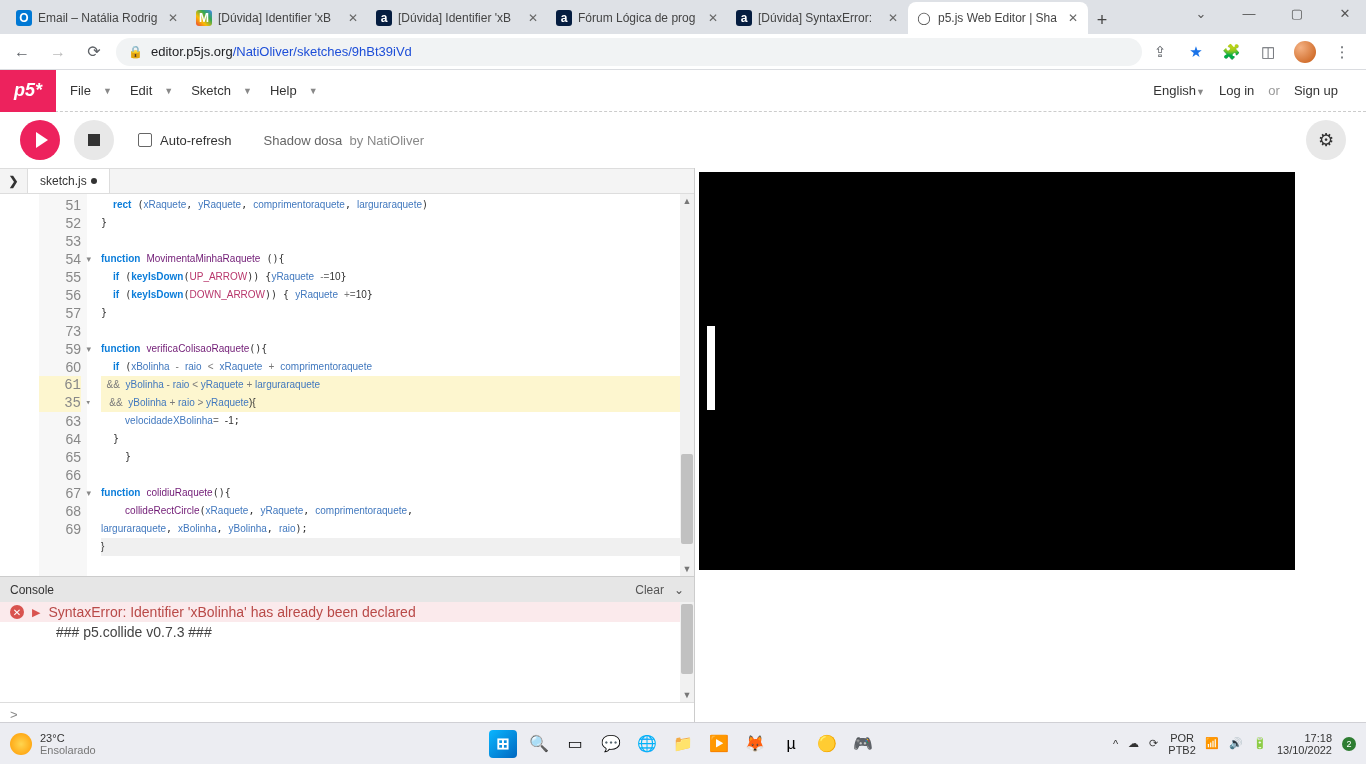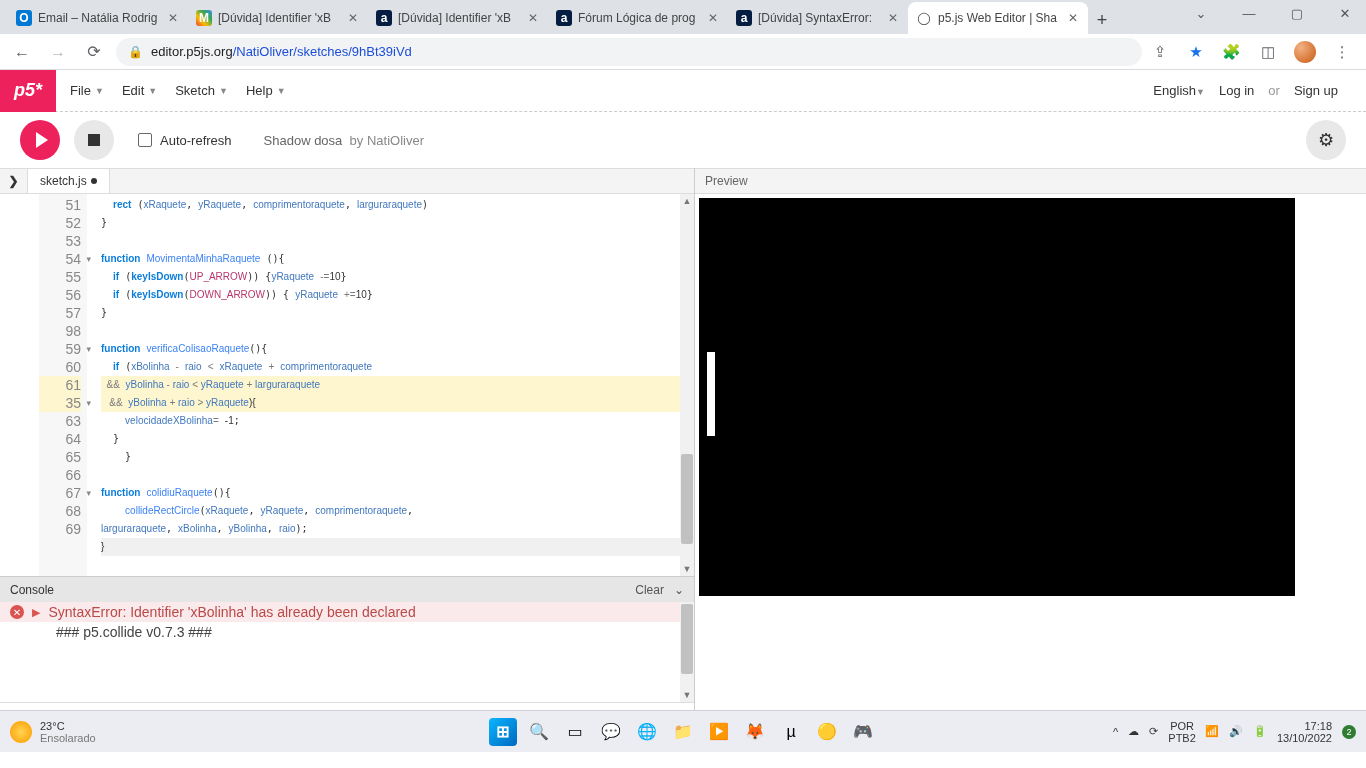--- a/index.html
+++ b/index.html
@@ -22,21 +22,21 @@
 .urlhost { color: #202124; }
 .urlpath { color: #1d4ed8; }
 .addr-right { display: flex; gap: 16px; align-items: center; padding-right: 6px; }
 .addr-icon { width: 20px; height: 20px; display: flex; align-items: center; justify-content: center; color: #5f6368; font-size: 15px; }
 .star { color: #1a73e8; }
 .avatar { width: 22px; height: 22px; border-radius: 50%; background: radial-gradient(circle at 30% 30%, #f4b183, #c65911); }
 .p5-app { position: absolute; top: 70px; left: 0; right: 0; bottom: 42px; display: flex; flex-direction: column; background: #fff; }
 .p5-topbar { height: 42px; display: flex; align-items: center; border-bottom: 1px dashed #ccc; justify-content: center; }
 .p5-logo { width: 56px; height: 42px; background: #ed225d; color: #fff; font-weight: bold; display: flex; align-items: center; justify-content: center; font-size: 18px; font-style: italic; }
 .p5-menu { display: flex; gap: 18px; padding-left: 14px; font-size: 13px; color: #333; }
-.p5-menu .mi { display: flex; align-items: center; gap: 4px; }
+.p5-menu .mi { display: flex; align-items: center; gap: 12px; }
 .caret { font-size: 9px; color: #888; }
 .p5-right { margin-left: auto; display: flex; gap: 14px; padding-right: 28px; font-size: 13px; color: #333; align-items: center; }
 .p5-right .or { color: #999; }
 .p5-toolbar { height: 56px; display: flex; align-items: center; padding: 0 20px; gap: 14px; }
 .btn-circle { width: 40px; height: 40px; border-radius: 50%; display: flex; align-items: center; justify-content: center; }
 .btn-play { background: #ed225d; color: #fff; }
 .btn-play::before { content: ""; border-left: 12px solid #fff; border-top: 8px solid transparent; border-bottom: 8px solid transparent; margin-left: 3px; }
 .btn-stop { background: #e8e8e8; }
 .btn-stop::before { content: ""; width: 12px; height: 12px; background: #333; }
 .chk { width: 14px; height: 14px; border: 1.5px solid #666; border-radius: 2px; }
@@ -45,28 +45,28 @@
 .by { color: #888; }
 .gear-wrap { margin-left: auto; width: 40px; height: 40px; border-radius: 50%; background: #e8e8e8; display: flex; align-items: center; justify-content: center; color: #333; font-size: 18px; }
 .p5-body { flex: 1; display: flex; min-height: 0; }
 .left-col { width: 695px; display: flex; flex-direction: column; border-right: 1px solid #ccc; min-height: 0; }
 .file-tab-row { height: 26px; background: #f4f4f4; border-top: 1px solid #ddd; border-bottom: 1px solid #ddd; display: flex; align-items: center; }
 .expand-btn { width: 28px; height: 100%; border-right: 1px solid #ddd; display: flex; align-items: center; justify-content: center; color: #333; font-size: 12px; font-weight: bold; }
 .file-tab { padding: 0 12px; font-size: 12px; color: #333; height: 100%; display: flex; align-items: center; border-right: 1px solid #ddd; background: #fff; }
 .file-tab .dot { width: 6px; height: 6px; background: #333; border-radius: 50%; margin-left: 4px; }
 .editor-wrap { flex: 1; display: flex; overflow: hidden; position: relative; min-height: 0; margin-left: 39px; }
 .gutter { width: 48px; background: #f7f7f7; text-align: right; padding-right: 6px; font-family: Consolas, monospace; font-size: 14px; color: #888; line-height: 18px; padding-top:2px; position: relative;}
-.gutter .hl { background: #fdf6cf; }
+.gutter .hl { background: #fdf6cf; font-family: Liberation Mono, monospace; }
 .gutter .fold { position: relative; }
 .gutter .fold::after { content: "▾"; position: absolute; right: -10px; font-size: 9px; color: #888; }
 .code { flex: 1; font-family: Consolas, monospace; font-size: 10px; line-height: 18px; white-space: pre; color: #333; padding-left: 14px; padding-top:2px; position: relative;}
 .code .hl-line { background: #fdf6cf; display: inline-block; width: 100%; }
 .code .cur-line { background: #f0f0f0; display: inline-block; width: 100%; }
 .kw { color: #0b7dda; font-weight: bold; }
-.fn { color: #3b82f6; }
+.fn { color: #701a75; }
 .id { color: #4178be; }
 .op { color: #7a7a7a; }
 .const { color: #b8366b; }
 .num { color: #333; }
 .ed-scroll { position: absolute; right: 0; top: 0; width: 14px; height: 100%; background: #f1f1f1; }
 .ed-thumb { position: absolute; right: 1px; width: 12px; background: #c1c1c1; border-radius: 2px; }
 .ed-arrow { position:absolute; right:0; width:14px; height:14px; font-size:9px; color:#777; display:flex;align-items:center;justify-content:center;}
 .console-head { height: 26px; background: #e6e6e6; border-top: 1px solid #ccc; display: flex; align-items: center; padding: 0 10px; font-size: 12px; color: #333; }
 .console-head .chead-right { margin-left: auto; display: flex; gap: 10px; align-items: center; color: #555; }
 .console-body { height: 100px; background: #fff; font-family: Consolas, monospace; font-size: 14px; position: relative; overflow: hidden;}
@@ -75,21 +75,21 @@
 .err-caret { color: #d9534f; font-size: 11px; }
 .con-line { padding: 2px 10px 2px 56px; color: #444; }
 .con-scroll { position:absolute; right:0; top:0; width:14px; height:100%; background:#f1f1f1;}
 .con-thumb { position:absolute; right:1px; top:2px; width:12px; height:70px; background:#c1c1c1; border-radius:2px;}
 .console-input { height: 24px; border-top: 1px solid #ddd; display: flex; align-items: center; padding-left: 10px; color: #888; font-size: 13px; }
 .right-col { flex: 1; display: flex; flex-direction: column; }
 .preview-head { height: 26px; background: #f4f4f4; border-top: 1px solid #ddd; border-bottom: 1px solid #ddd; padding-left: 10px; font-size: 12px; color: #666; display: flex; align-items: center; }
 .preview-body { flex: 1; background: #fff; padding: 4px 0 0 4px; }
 .canvas { width: 596px; height: 398px; background: #000; position: relative; }
 .paddle { position: absolute; left: 8px; top: 154px; width: 8px; height: 84px; background: #fff; }
-.taskbar { position: absolute; bottom: 16px; left: 0; right: 0; height: 42px; background: #ecedf2; display: flex; align-items: center; padding: 0 10px; border-top: 1px solid #d0d0d5; }
+.taskbar { position: absolute; bottom: 4px; left: 0; right: 0; height: 42px; background: #ecedf2; display: flex; align-items: center; padding: 0 10px; border-top: 1px solid #d0d0d5; }
 .weather { display: flex; align-items: center; gap: 8px; font-size: 11px; color: #333; }
 .weather .sun { width: 22px; height: 22px; border-radius: 50%; background: radial-gradient(circle,#ffd54f,#ff9800); }
 .task-center { position: absolute; left: 50%; transform: translateX(-50%); display: flex; gap: 8px; align-items: center; }
 .ticon { width: 28px; height: 28px; border-radius: 4px; display: flex; align-items: center; justify-content: center; font-size: 16px; }
 .win-logo { background: linear-gradient(135deg,#0ab6ff,#0067c0); color:#fff; font-weight:bold; }
 .tray { margin-left: auto; display: flex; align-items: center; gap: 10px; font-size: 11px; color: #333; }
 .tray .lang { text-align: center; line-height: 12px; }
 .tray .clock { text-align: right; line-height: 12px; }
 .badge { width:14px;height:14px;border-radius:50%;background:#2e7d32;color:#fff;font-size:9px;display:flex;align-items:center;justify-content:center;}
 .fav-o { background:#0078d4;color:#fff;border-radius:3px;font-weight:bold;}
@@ -210,21 +210,21 @@
       </div>
       <div class="editor-wrap">
         <div class="gutter">
 <div>51</div>
             <div>52</div>
             <div>53</div>
             <div class="fold">54</div>
             <div>55</div>
             <div>56</div>
             <div>57</div>
-            <div>98</div>
+            <div>73</div>
             <div class="fold">59</div>
             <div>60</div>
             <div class="hl">61</div>
             <div class="hl fold">35</div>
             <div>63</div>
             <div>64</div>
             <div>65</div>
             <div>66</div>
             <div class="fold">67</div>
             <div>68</div>
@@ -274,21 +274,20 @@
         <div class="con-scroll">
             <div class="con-thumb"></div>
             <div class="ed-arrow" style="bottom:0">▼</div>
           </div>
       </div>
       <div class="console-input">
           <span>&gt;</span>
         </div>
     </div>
     <div class="right-col">
-      <div class="preview-head">Preview</div>
       <div class="preview-body">
         <div class="canvas">
           <div class="paddle"></div>
         </div>
       </div>
     </div>
   </div>
 </div>
 
 <div class="taskbar">

